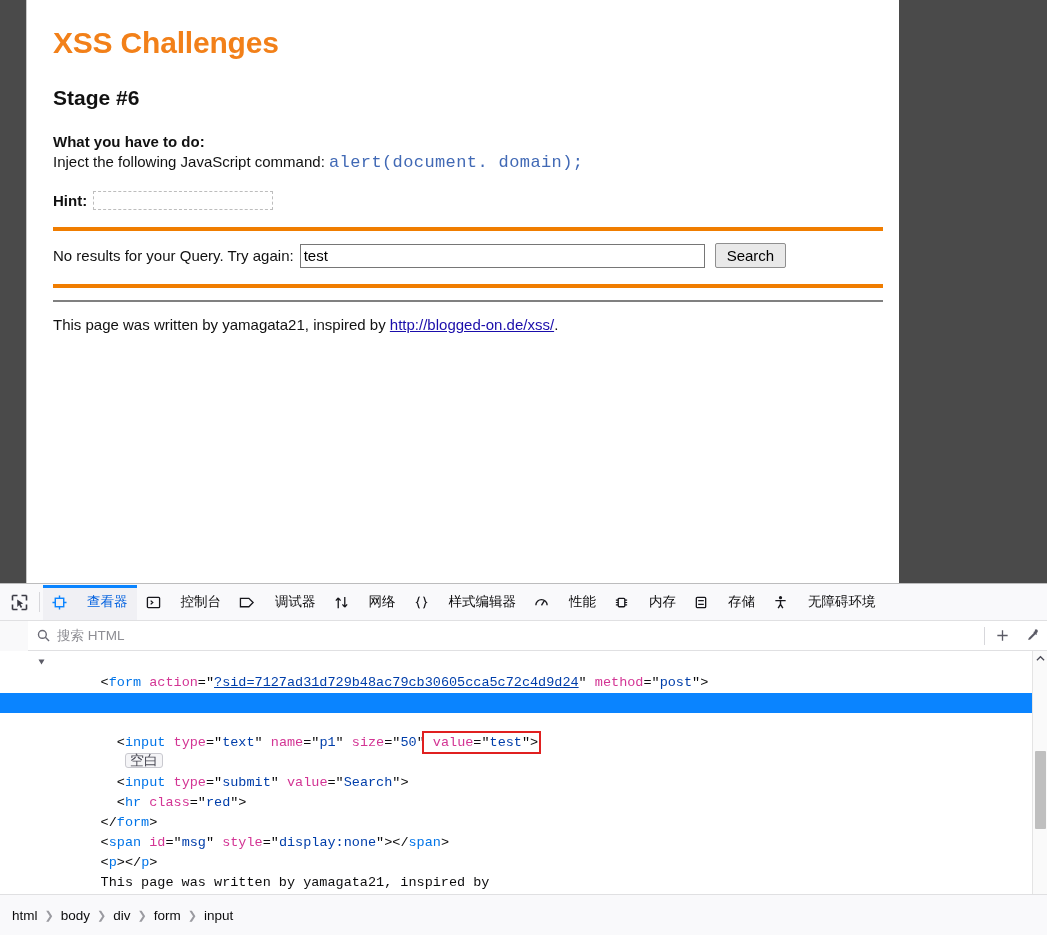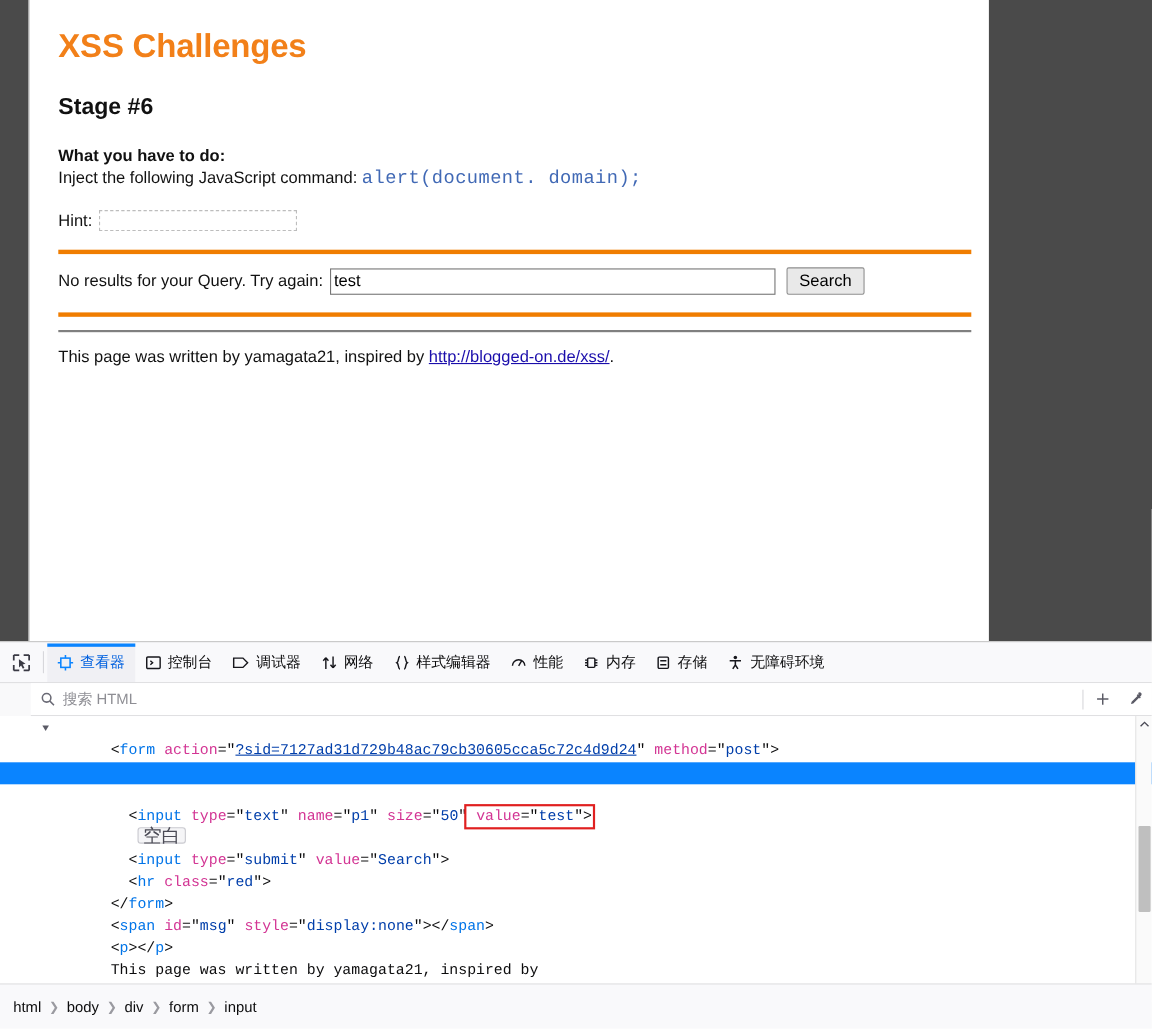--- a/index.html
+++ b/index.html
@@ -67,21 +67,21 @@
     letter-spacing: 0.4px;
   }
   .x-hint-row {
     display: flex;
     align-items: center;
     margin: 12px 0 0 0;
     height: 22px;
   }
   .x-hint-label {
     font-size: 15px;
-    font-weight: normal;
+    font-weight: bold;
     color: #111;
     margin-right: 6px;
   }
   .x-hint-box {
     width: 178px;
     height: 17px;
     border: 1px dashed #bdbdbd;
     background: #ffffff;
   }
   hr.red {
@@ -168,21 +168,21 @@
     cursor: pointer;
   }
   .dt-sep {
     width: 1px; height: 20px;
     background: #d7d7db;
     margin: 0 3px;
   }
   .dt-tab {
     display: flex;
     align-items: center;
-    gap: 6px;
+    gap: 20px;
     height: 35px;
     padding: 0 9px;
     cursor: pointer;
     color: #0c0c0d;
     font-size: 13.5px;
     white-space: nowrap;
     position: relative;
   }
   .dt-tab.active {
     color: #0060df;
@@ -268,21 +268,21 @@
   .txt { color: #333333; }
   .ulink { text-decoration: underline; text-align: right; }
   .attr-highlight {
     outline: 2px solid #e02020;
     outline-offset: 1px;
     padding: 1px 0;
   }
   .ws-badge {
     display: inline-block;
     font-family: "Liberation Sans", sans-serif;
-    font-size: 17px;
+    font-size: 14px;
     line-height: 13px;
     color: #4a4a55;
     border: 1px solid #c9c9cf;
     border-radius: 3px;
     background: #f5f5f7;
     padding: 0 4px;
     position: relative;
     top: -1px;
   }
   .ml-row.clipped { color: #0c0c0d; }

